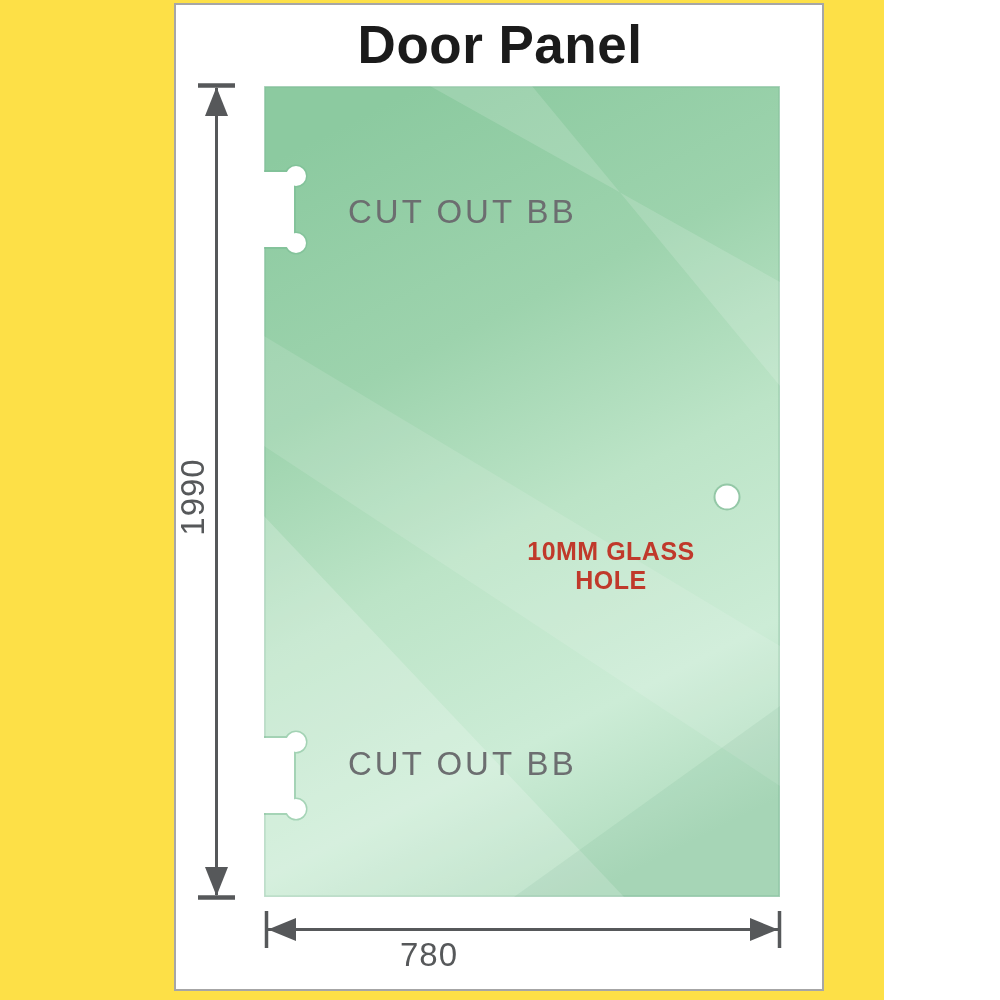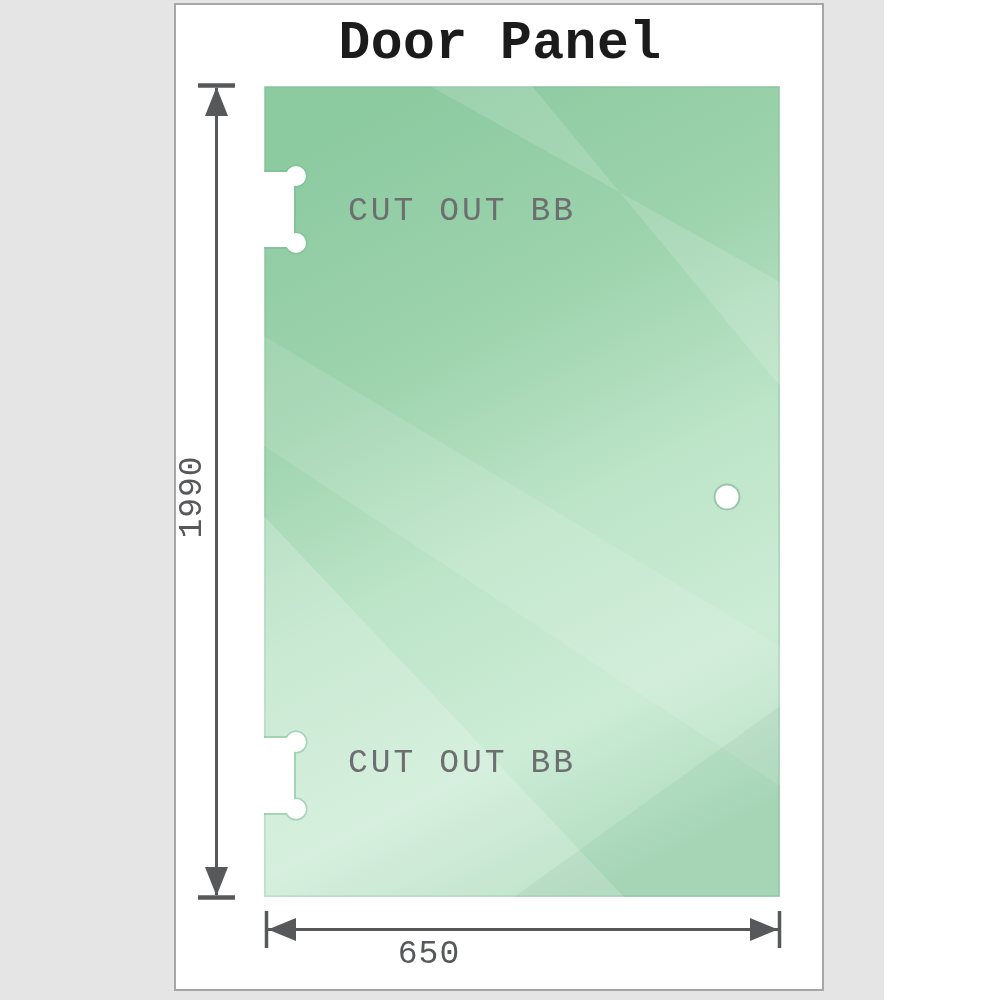--- a/index.html
+++ b/index.html
@@ -1,21 +1,21 @@
 <!DOCTYPE html>
 <html><head>
 <meta charset="utf-8">
 <style>
   html, body { margin: 0; padding: 0; background: #ffffff; }
   .stage {
     position: relative;
     width: 884px;
     height: 1000px;
-    background: #e5e5e5;
-    font-family: Liberation Mono, monospace;
+    background: #fde047;
+    font-family: Liberation Sans, sans-serif;
     overflow: hidden;
   }
   .frame {
     position: absolute;
     left: 174px; top: 3px;
     width: 650px; height: 988px;
     border: 2px solid #a6a6a6;
     box-sizing: border-box;
     background: #ffffff;
   }
@@ -147,18 +147,19 @@
         <polygon points="268,929.5 296,918 296,941" stroke="none"></polygon>
         <polygon points="778,929.5 750,918 750,941" stroke="none"></polygon>
       </g>
     </g>
   </svg>
 
   <div class="cutout-label top">CUT OUT BB</div>
 
   <div class="cutout-label bottom">CUT OUT BB</div>
 
+  <div class="hole-label" style="color: rgb(192, 57, 43);">10MM GLASS HOLE</div>
 
   <div class="dim-label height">1990</div>
 
-  <div class="dim-label width">650</div>
+  <div class="dim-label width">780</div>
 
 </div>
 
 </body></html>

